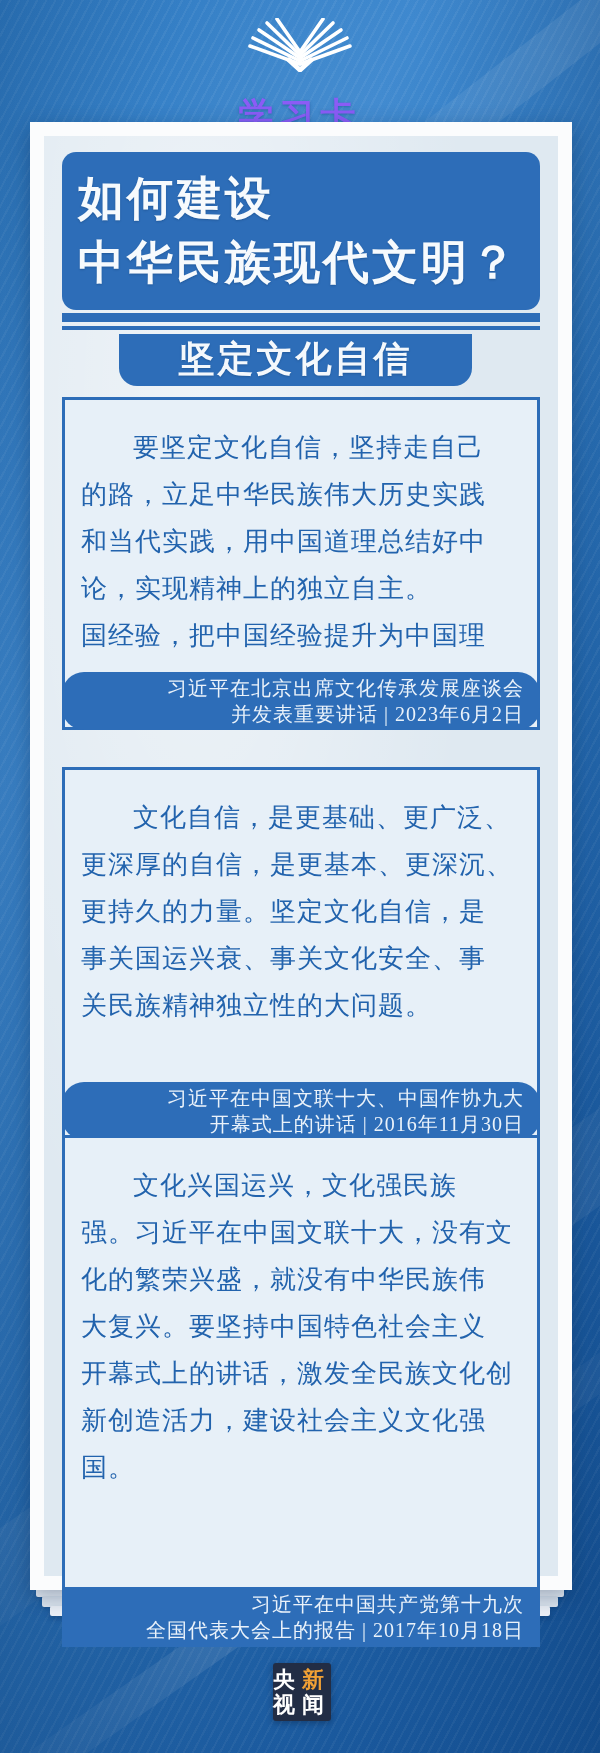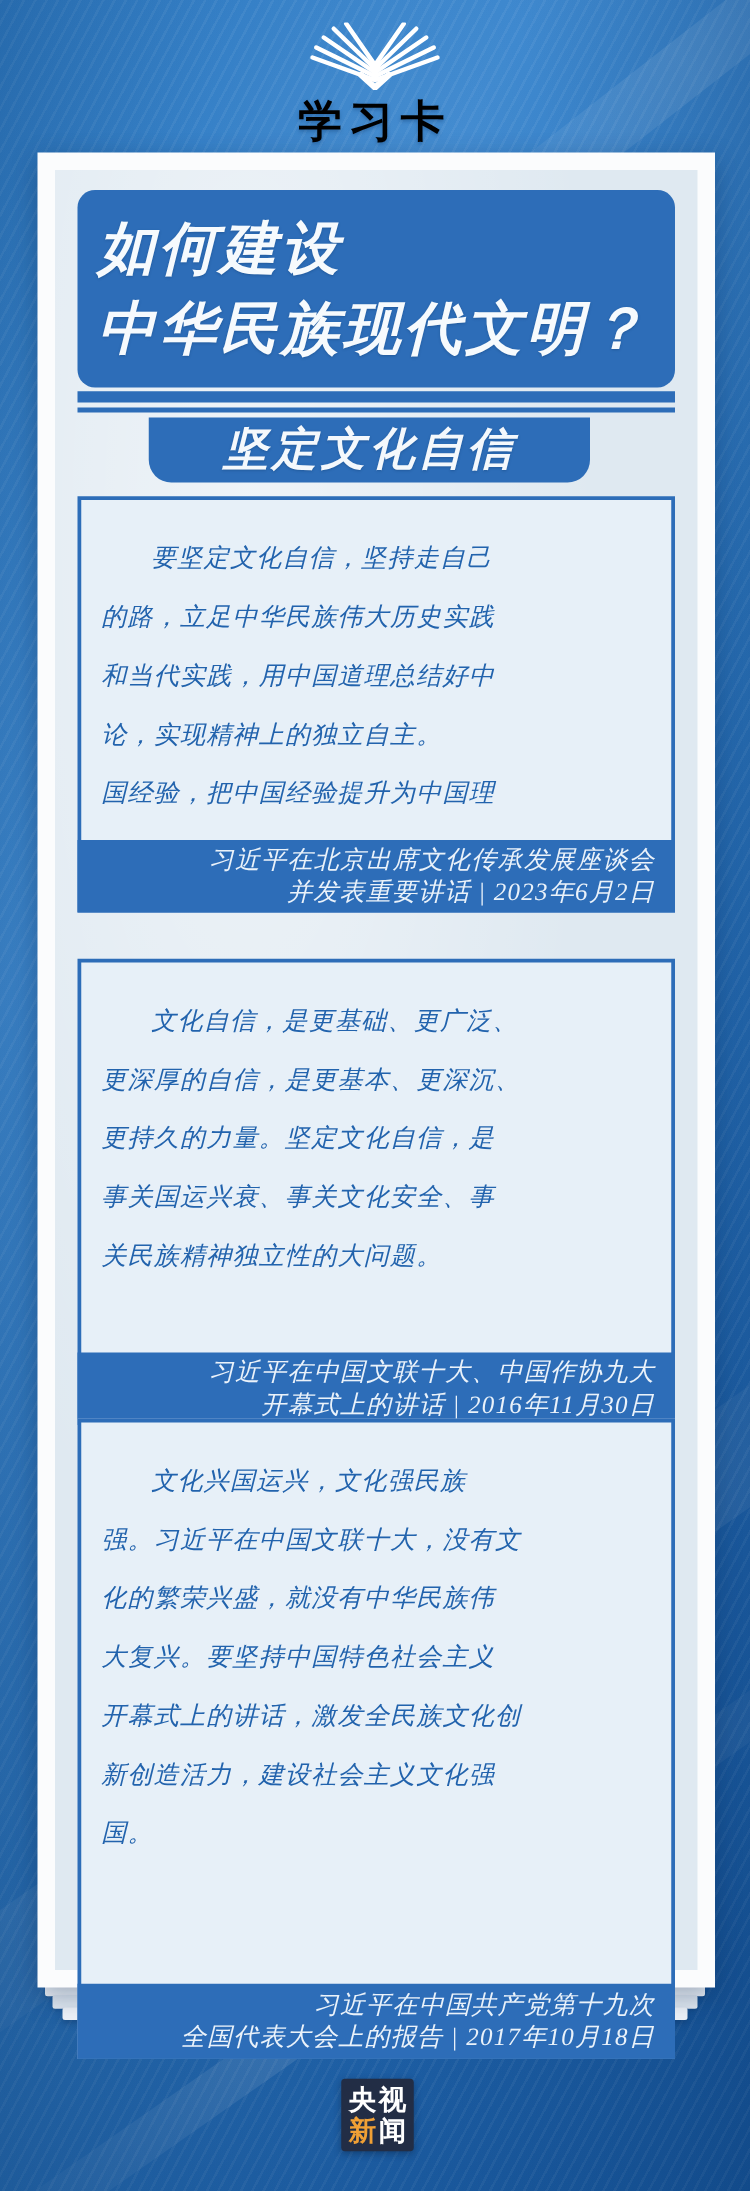--- a/index.html
+++ b/index.html
@@ -26,41 +26,40 @@
     background:linear-gradient(90deg, rgba(255,255,255,0) 0%, rgba(255,255,255,0.20) 50%, rgba(255,255,255,0) 100%); }
   .streak.s2 { left:-120px; top:1545px; width:900px; height:34px; transform:rotate(-35deg);
     background:linear-gradient(90deg, rgba(255,255,255,0) 0%, rgba(255,255,255,0.16) 50%, rgba(255,255,255,0) 100%); }
   .streak.s3 { left:230px; top:30px; width:640px; height:46px; transform:rotate(-38deg);
     background:linear-gradient(90deg, rgba(255,255,255,0) 0%, rgba(255,255,255,0.10) 50%, rgba(255,255,255,0) 100%); }
 
   
   .header { position:absolute; top:18px; left:0; width:600px; text-align:center; }
   .book-icon { display:block; margin:0 auto; }
   .logo-text {
-    margin-top:2px; color:#000000; font-size:35px; font-weight:bold;
+    margin-top:20px; color:#8b5cf6; font-size:35px; font-weight:bold;
     letter-spacing:6px; text-shadow:0 1px 3px rgba(10,50,100,0.35);
   }
 
   
   .stack { position:absolute; border-radius:2px; }
   .stack.a { left:36px; top:1586px; width:528px; height:11px; background:#f3f6fa; box-shadow:0 2px 3px rgba(15,50,95,0.25); }
   .stack.b { left:42px; top:1596px; width:516px; height:11px; background:#e2e9f1; box-shadow:0 2px 3px rgba(15,50,95,0.25); }
   .stack.c { left:50px; top:1606px; width:500px; height:10px; background:#edf1f7; box-shadow:0 3px 5px rgba(15,50,95,0.35); }
 
   
   .card {
     position:absolute; left:30px; top:122px; width:542px; height:1468px;
     background:#fbfcfd; box-shadow:0 7px 20px rgba(8,40,82,0.38);
   }
   .card-inner {
     position:absolute; inset:14px;
     background:
       radial-gradient(ellipse at 30% 20%, rgba(255,255,255,0.5) 0%, rgba(255,255,255,0) 55%),
       #dfe9f1;
-    font-style: italic;
   }
 
   .title-panel {
     position:absolute; left:18px; top:16px; width:478px; height:158px;
     background:#2d6db8; border-radius:14px;
     padding:15px 12px 0 16px;
   }
   .title-line {
     color:#f6fafd; font-family:"Liberation Serif", serif; font-weight:bold;
     font-size:46px; line-height:64px; letter-spacing:3px;
@@ -83,44 +82,44 @@
     border:3px solid #2d6db8; background:#e7f0f8;
     display:flex; flex-direction:column;
   }
   .quote-box.q1 { top:261px; height:333px; }
   .quote-box.q2 { top:631px; height:373px; }
   .quote-box.q3 { top:999px; height:512px; }
 
   .quote-text {
     flex:1; padding:24px 16px 0 16px;
     font-family:"Liberation Serif", serif;
-    color:#2263ad; font-size:20px; line-height:47px; letter-spacing:1px;
+    color:#2263ad; font-size:26px; line-height:47px; letter-spacing:1px;
     font-weight:500;
     border-radius:25px;
   }
   .quote-text .line { white-space:nowrap; }
   .quote-text .line.first { text-indent:2em; }
 
   .source-bar {
     margin:0 -3px -3px -3px; background:#2d6db8;
     display:flex; flex-direction:column; justify-content:center;
     text-align:right; padding:6px 16px 7px 10px;
   }
-  .quote-box.q1 .source-bar, .quote-box.q2 .source-bar { height:58px; }
+  .quote-box.q1 .source-bar, .quote-box.q2 .source-bar { height:58px;border-radius:22px; }
   .quote-box.q3 .source-bar { height:60px; }
   .source-line {
     color:#eaf2fa; font-family:"Liberation Serif", serif;
     font-size:20px; line-height:26px; letter-spacing:1px; white-space:nowrap;
   }
 
   
   .cctv-logo {
     position:absolute; left:273px; top:1663px; width:58px; height:58px;
     background:#222d45; border-radius:3px;
-    display:flex; flex-direction:column; align-items:center; justify-content:center;
+    display:flex; flex-direction:row; align-items:center; justify-content:center;
     box-shadow:0 2px 6px rgba(8,30,60,0.4);
   }
   .cctv-row { color:#ffffff; font-size:22px; font-weight:bold; line-height:25px; letter-spacing:2px; margin-right:-2px; }
   .cctv-row .orange { color:#f0a035; }
 </style>
 </head>
 <body>
 
 <div class="stripes"></div>
 <div class="streak s1"></div>

